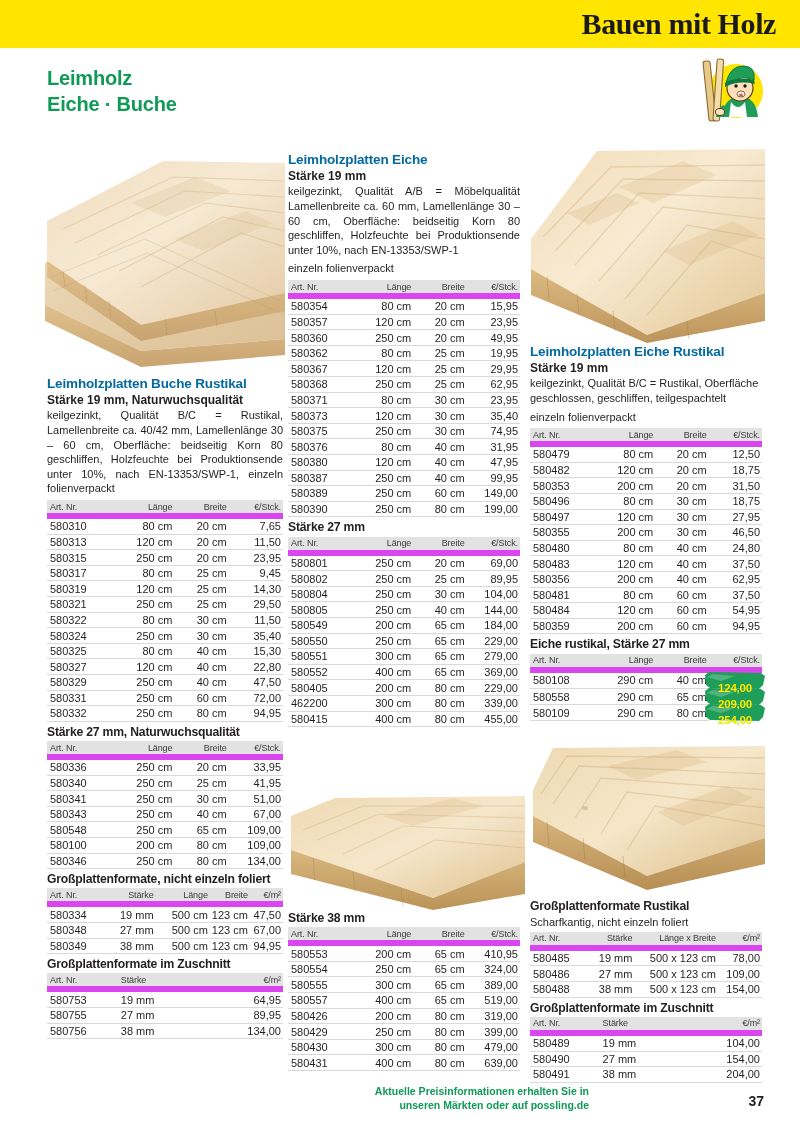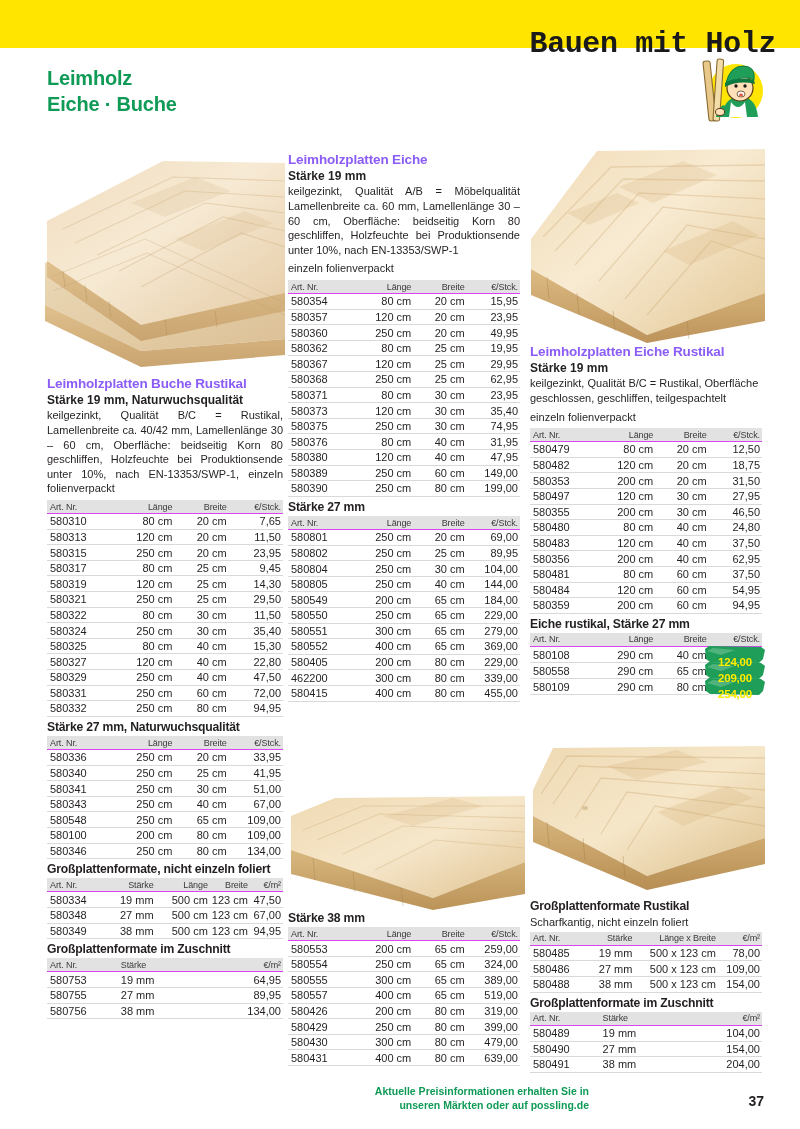--- a/index.html
+++ b/index.html
@@ -15,41 +15,41 @@
   .page{position:relative;width:800px;height:1129px;}
 
   
   .topbar{
     position:absolute;left:0;top:0;width:800px;height:48px;
     background:#ffe500;
   }
   .topbar-title{
     position:absolute;right:24px;top:7px;
     font-size:30px;font-weight:bold;letter-spacing:-0.4px;
-    color:#1a1a1a;font-family:Liberation Mono, monospace;margin-top:20px;
+    color:#1a1a1a;font-family:Liberation Serif, serif;
   }
   .cat-title{
     position:absolute;left:47px;top:66px;
     font-size:20px;font-weight:bold;line-height:1.28;
     color:#0f9a56;letter-spacing:-0.2px;
   }
   .mascot{
     position:absolute;right:32px;top:55px;width:72px;height:72px;
   }
 
   
   .col{position:absolute;top:0;}
   .col-l{left:47px;width:236px;}
   .col-m{left:288px;width:232px;}
   .col-r{left:530px;width:232px;}
 
   
   .h-prod{
     font-size:13.5px;font-weight:bold;line-height:1.18;
-    color:#8b5cf6;margin:0 0 1px 0;letter-spacing:-0.15px;
+    color:#0369a1;margin:0 0 1px 0;letter-spacing:-0.15px;
   }
   .h-sub{
     font-size:12px;font-weight:bold;line-height:1.2;
     color:#231f20;margin:0 0 1px 0;
   }
   .body-txt{
     font-size:11px;line-height:1.33;color:#231f20;
     text-align:justify;margin:0 0 4px 0;
   }
   .body-txt.nojust{text-align:left;}
@@ -62,21 +62,21 @@
   table.pt{
     border-collapse:collapse;width:100%;
     font-size:11px;color:#231f20;
     margin:0 0 1px 0;
   }
   table.pt th{
     background:#e2e2e2;
     font-size:9px;font-weight:normal;color:#3a3a3a;
     padding:1.5px 2px 1.5px 2px;
     text-align:right;
-    border-bottom:1px solid #d946ef;
+    border-bottom:6px solid #d946ef;
     letter-spacing:-0.1px;
   }
   table.pt th.l{text-align:left;padding-left:3px;}
   table.pt td{
     padding:1.3px 2px;
     text-align:right;
     border-bottom:1px solid #d9d9d9;
     font-size:11px;
     white-space:nowrap;
   }
@@ -626,20 +626,26 @@
             <td>40 cm</td>
             <td>31,95</td>
           </tr>
           <tr>
             <td class="l">580380</td>
             <td>120 cm</td>
             <td>40 cm</td>
             <td>47,95</td>
           </tr>
           <tr>
+            <td class="l">580387</td>
+            <td>250 cm</td>
+            <td>40 cm</td>
+            <td>99,95</td>
+          </tr>
+          <tr>
             <td class="l">580389</td>
             <td>250 cm</td>
             <td>60 cm</td>
             <td>149,00</td>
           </tr>
           <tr>
             <td class="l">580390</td>
             <td>250 cm</td>
             <td>80 cm</td>
             <td>199,00</td>
@@ -737,21 +743,21 @@
         <th class="w-len">Länge</th>
         <th class="w-bre">Breite</th>
         <th class="w-pri">€/Stck.</th>
       </tr>
         </thead>
       <tbody>
           <tr>
             <td class="l">580553</td>
             <td>200 cm</td>
             <td>65 cm</td>
-            <td>259,00</td>
+            <td>410,95</td>
           </tr>
           <tr>
             <td class="l">580554</td>
             <td>250 cm</td>
             <td>65 cm</td>
             <td>324,00</td>
           </tr>
           <tr>
             <td class="l">580555</td>
             <td>300 cm</td>
@@ -818,20 +824,26 @@
             <td class="l">580482</td>
             <td>120 cm</td>
             <td>20 cm</td>
             <td>18,75</td>
           </tr>
           <tr>
             <td class="l">580353</td>
             <td>200 cm</td>
             <td>20 cm</td>
             <td>31,50</td>
+          </tr>
+          <tr>
+            <td class="l">580496</td>
+            <td>80 cm</td>
+            <td>30 cm</td>
+            <td>18,75</td>
           </tr>
           <tr>
             <td class="l">580497</td>
             <td>120 cm</td>
             <td>30 cm</td>
             <td>27,95</td>
           </tr>
           <tr>
             <td class="l">580355</td>
             <td>200 cm</td>

